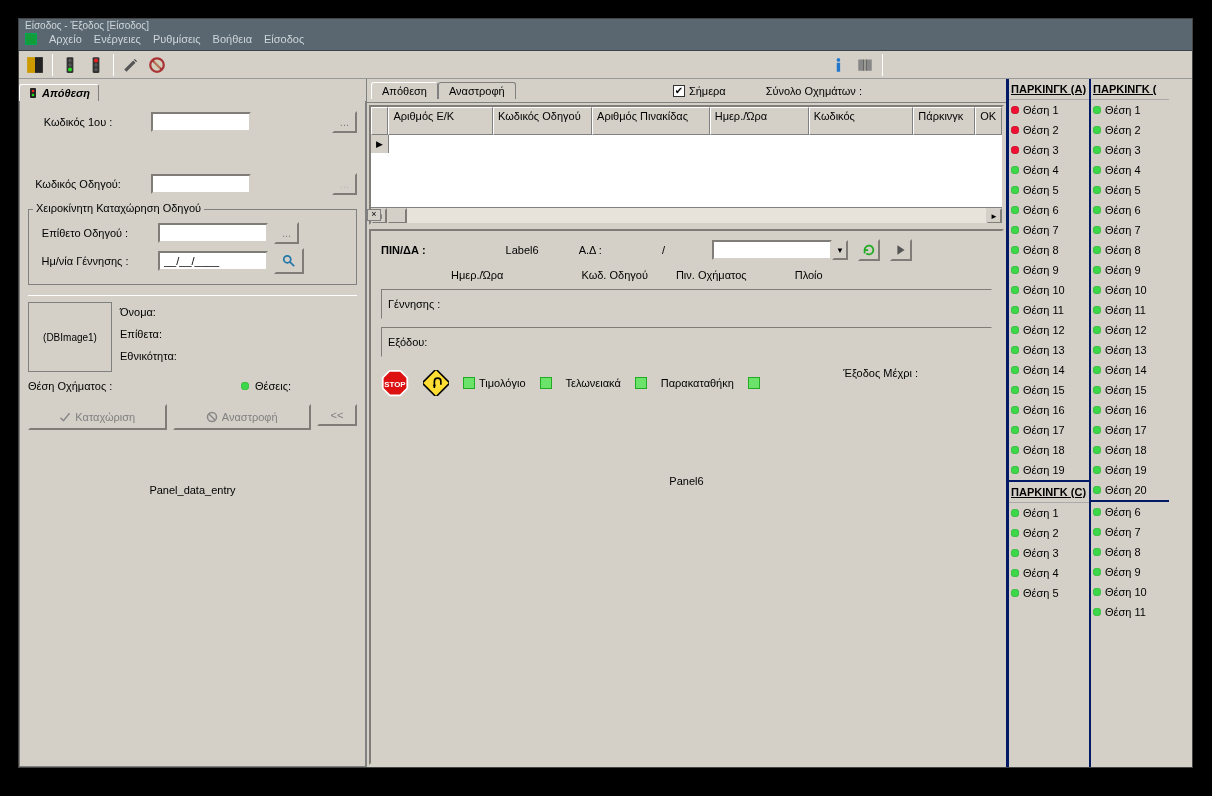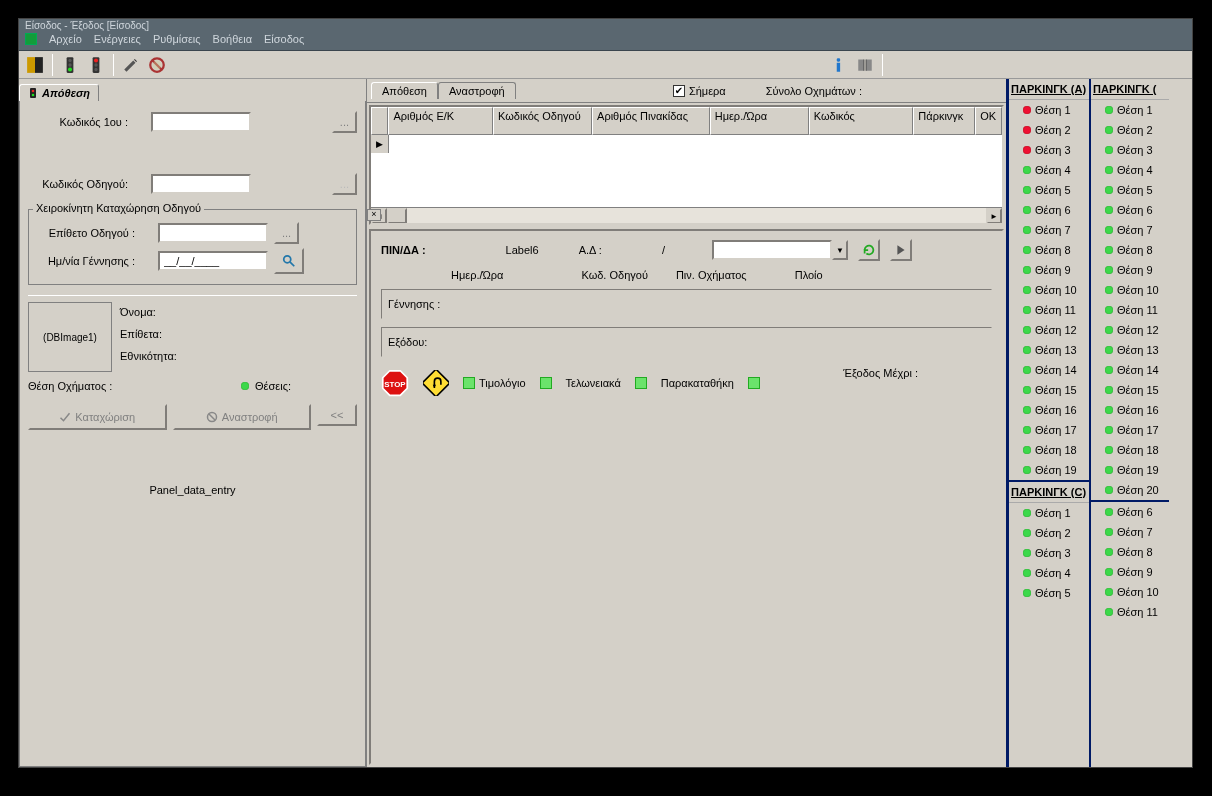--- a/index.html
+++ b/index.html
@@ -96,21 +96,21 @@
   .left-body {
     border:1px solid #808080;
     border-top:none;
     flex:1;
     padding: 6px 8px;
     display:flex;
     flex-direction:column;
     gap:4px;
   }
   .field-row { display:flex; align-items:center; gap:6px; margin:4px 0; }
-  .field-label { width:100px; text-align:right; }
+  .field-label { width:100px; text-align:center; }
   .inp {
     height:20px;
     background:#fff;
     border:2px inset #d4d0c8;
     padding: 0 4px;
     font-size:11px;
     margin-left:17px;
   }
   .btn {
     height:22px;
@@ -223,21 +223,21 @@
   .park-header {
     font-weight:bold;
     font-size:11px;
     text-decoration:underline;
     padding:4px 2px;
     border-bottom:1px solid #aaa;
     white-space:nowrap;
     overflow:hidden;
   }
   .park-list { display:flex; flex-direction:column; }
-  .park-slot { display:flex; align-items:center; gap:4px; padding:4px 2px; font-size:11px;margin-left:12px;}
+  .park-slot { display:flex; align-items:center; gap:4px; padding:4px 2px; font-size:11px;}
   .park-sep { border-top:2px solid #001a66; }
 </style>
 </head>
 <body>
 
 <div class="outer-frame">
   <div class="app-window">
 
     <div class="title-strip">Είσοδος - Έξοδος  [Είσοδος]</div>
 
@@ -497,20 +497,21 @@
             <span class="green-sq"></span>
             <div class="flag-item">
               <span>Παρακαταθήκη</span>
             </div>
             <span class="green-sq"></span>
             <div style="flex:1"></div>
             <span style="position:relative;top:-10px;">Έξοδος Μέχρι :</span>
             <div style="width:60px"></div>
           </div>
 
+          <div class="panel6-lbl">Panel6</div>
         </div>
       </div>
 
       <div class="right-pane">
         <div class="park-col">
           <div class="park-header">ΠΑΡΚΙΝΓΚ (A)</div>
           <div class="park-list" id="parkA">
               <div class="park-slot">
                 <span class="status-dot red"></span>
                 <span>Θέση 1</span>

